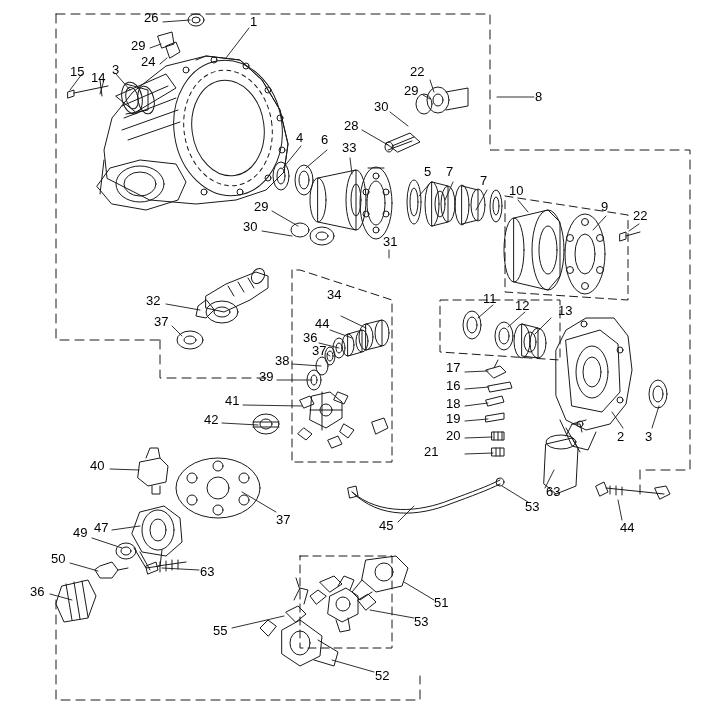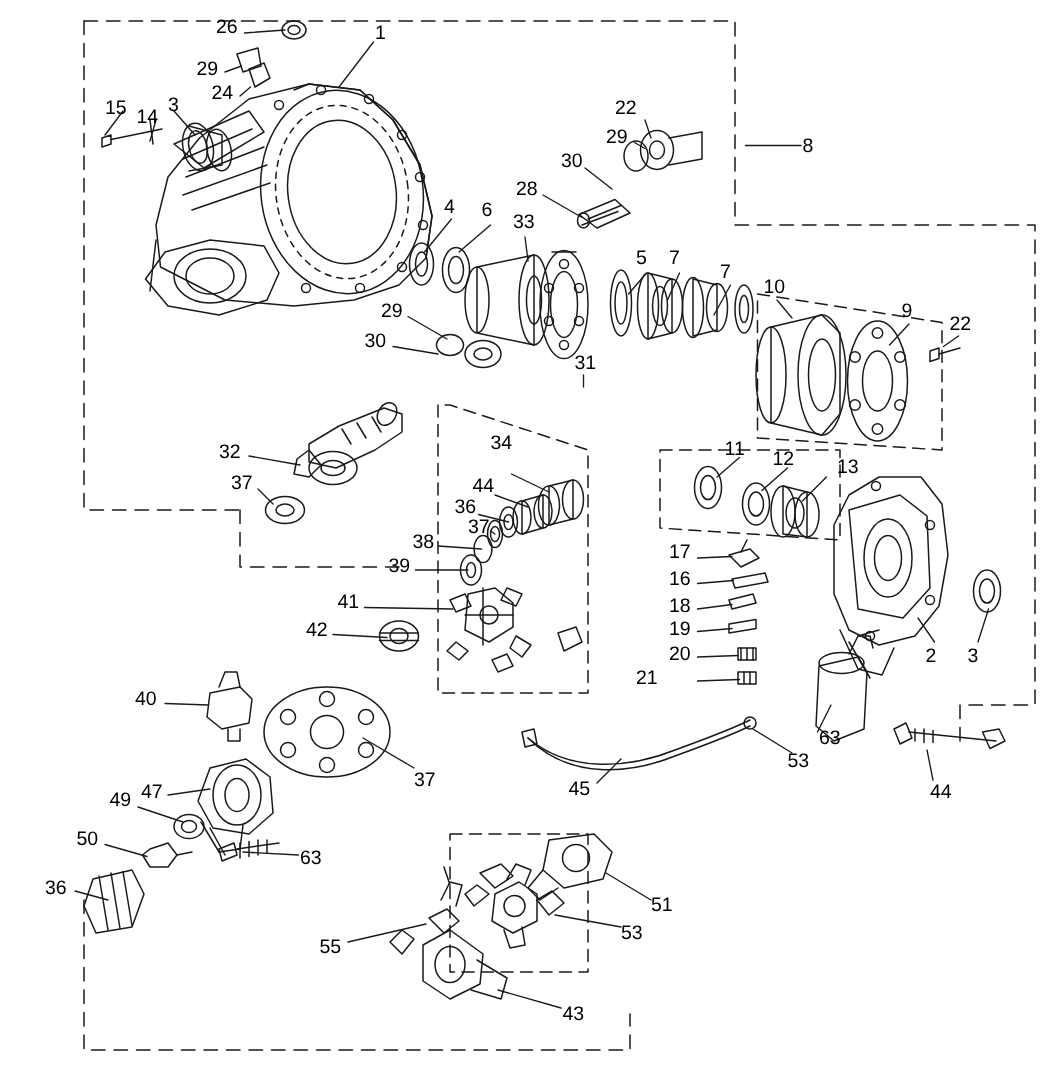--- a/index.html
+++ b/index.html
@@ -486,16 +486,16 @@
 <div class="lbl" style="left:73px;top:525px">49</div>
 <div class="lbl" style="left:51px;top:551px">50</div>
 <div class="lbl" style="left:200px;top:564px">63</div>
 <div class="lbl" style="left:30px;top:584px">36</div>
 <div class="lbl" style="left:379px;top:518px">45</div>
 <div class="lbl" style="left:525px;top:499px">53</div>
 <div class="lbl" style="left:546px;top:484px">63</div>
 <div class="lbl" style="left:620px;top:520px">44</div>
 <div class="lbl" style="left:434px;top:595px">51</div>
 <div class="lbl" style="left:414px;top:614px">53</div>
-<div class="lbl" style="left:375px;top:668px">43</div>
+<div class="lbl" style="left:375px;top:668px">52</div>
 <div class="lbl" style="left:213px;top:623px">55</div>
 
 </div>
 
 </body></html>

